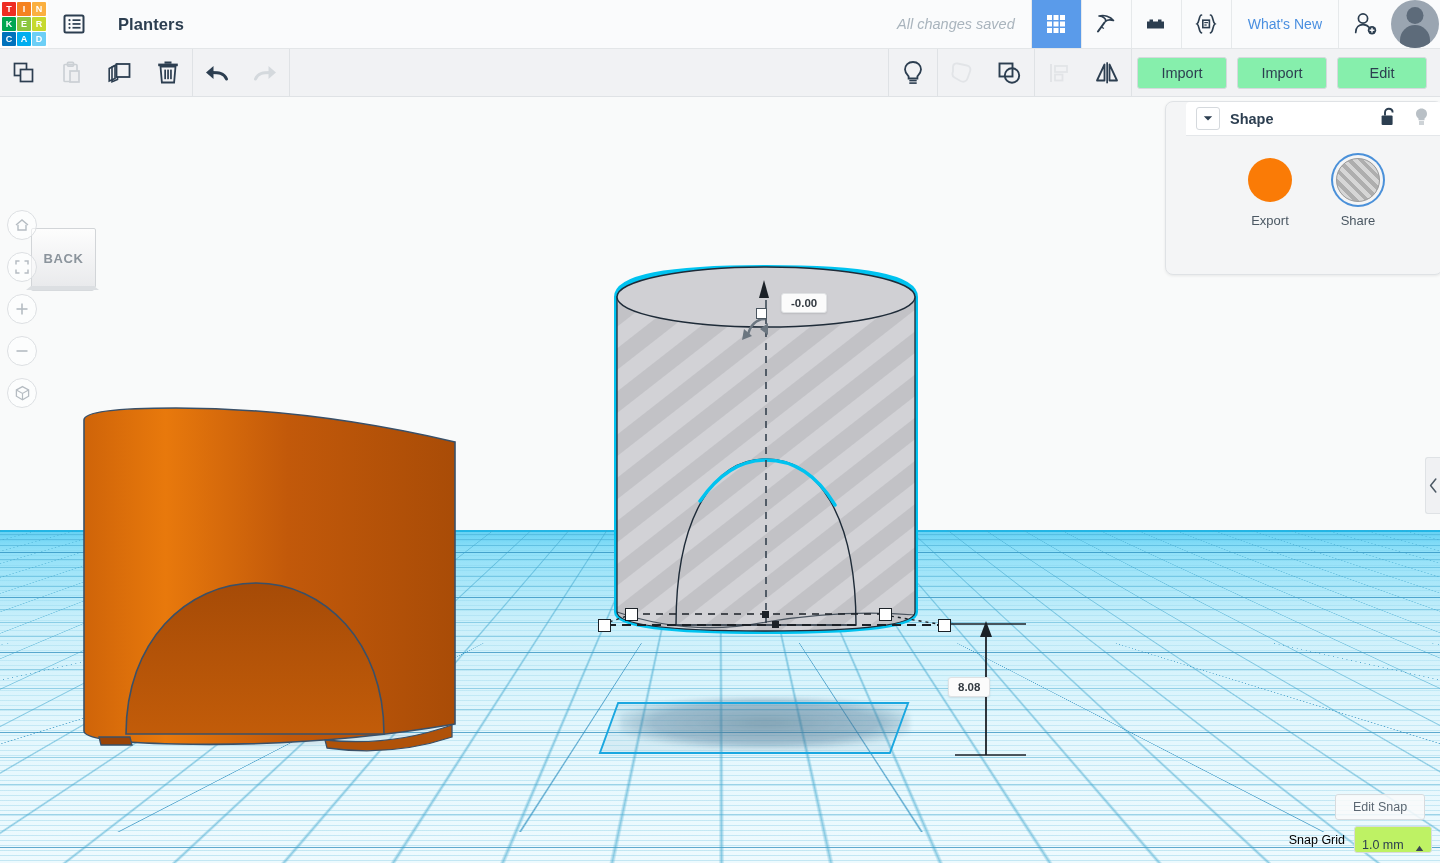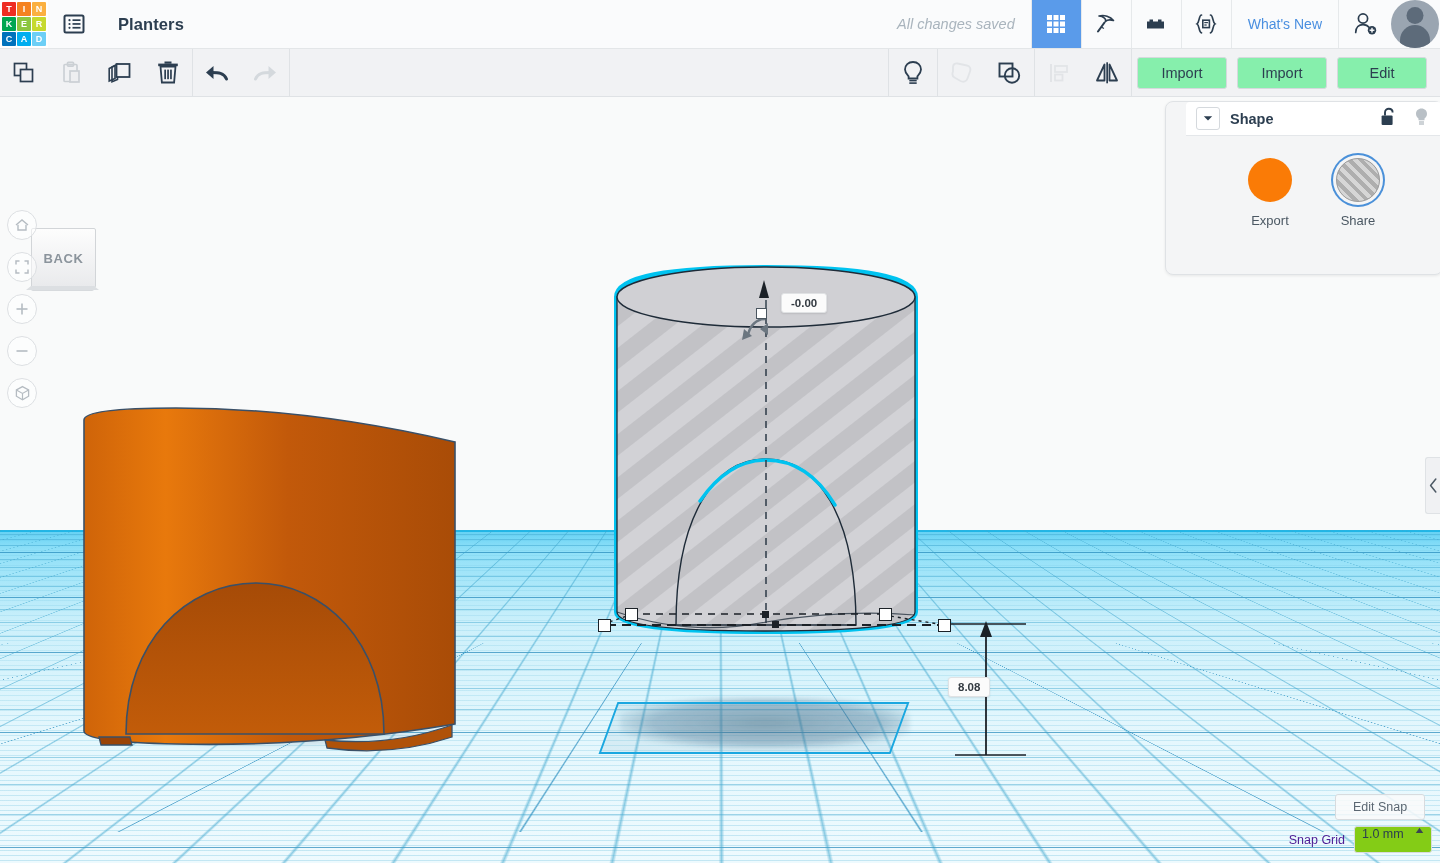--- a/index.html
+++ b/index.html
@@ -347,27 +347,27 @@
     border-radius: 3px;
     font-size: 12.5px; color: #5b6772;
     cursor: pointer;
     z-index: 25;
   }
   .snapgrid-row {
     position: absolute; right: 8px; bottom: 10px;
     display: flex; align-items: center; gap: 9px;
     z-index: 25;
   }
-  .snapgrid-label { font-size: 12.5px; color: #4c1d95; margin-left: 40px; }
+  .snapgrid-label { font-size: 12.5px; color: #000000; margin-left: 40px; }
   .snapgrid-select {
     min-width: 62px; height: 25px;
-    background: #84cc16;
+    background: #bef264;
     border: 1px solid #d8dbde;
     border-radius: 3px;
-    display: flex; align-items: flex-start; justify-content: space-between;
+    display: flex; align-items: flex-end; justify-content: space-between;
     padding: 0 7px;
     font-size: 12.5px; color: #2c3e50;
     gap: 6px;
     cursor: pointer;
   }
 </style>
 </head>
 <body>
 
 <div id="app">

